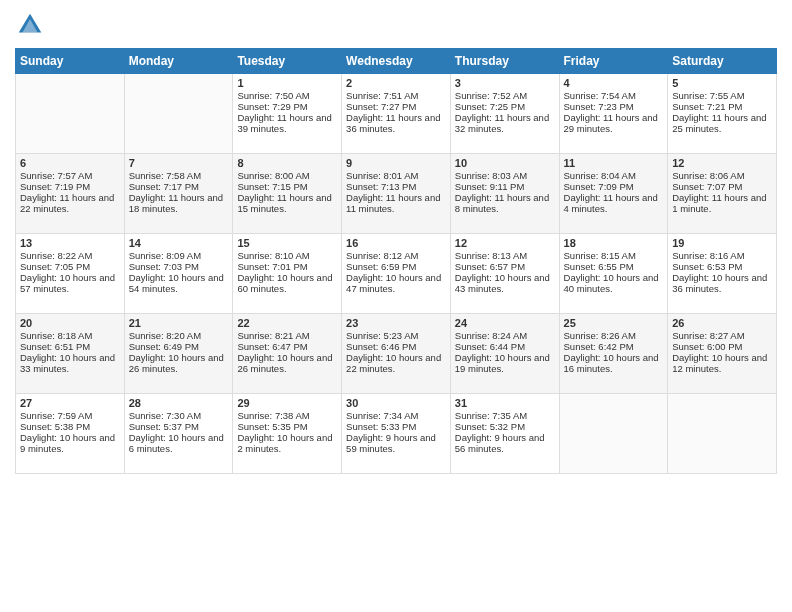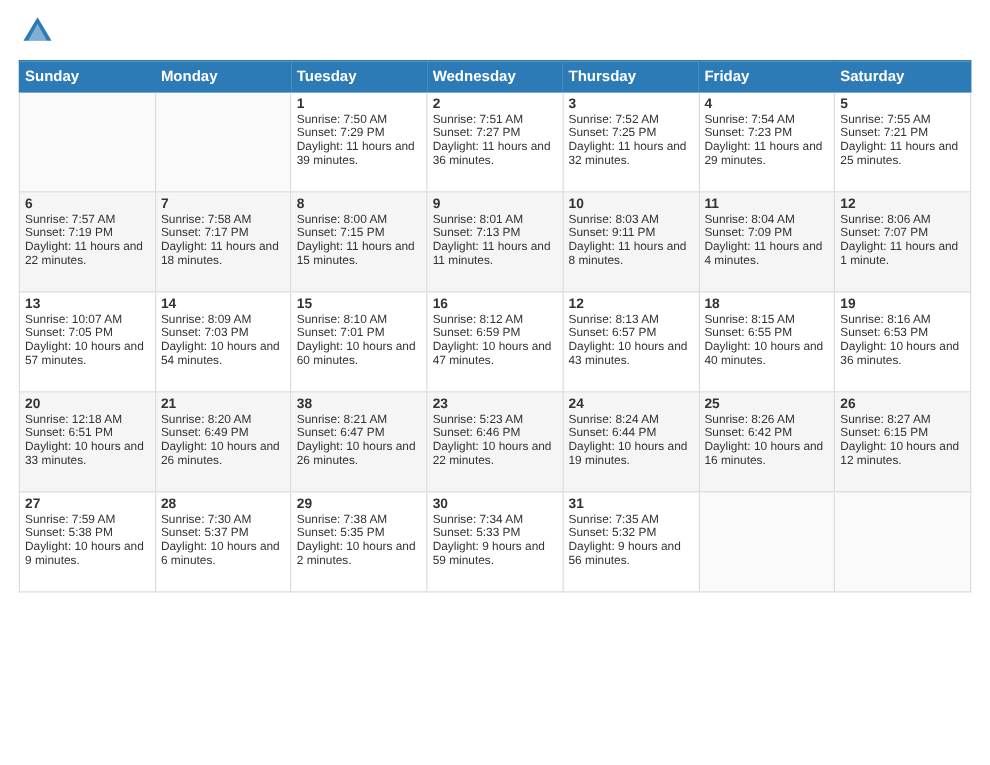--- a/index.html
+++ b/index.html
@@ -140,36 +140,36 @@
         <tr>
           <td><span class="day-num">6</span><span>Sunrise: 7:57 AM</span><br><span>Sunset: 7:19 PM</span><br><span>Daylight: 11 hours and 22 minutes.</span></td>
           <td><span class="day-num">7</span><span>Sunrise: 7:58 AM</span><br><span>Sunset: 7:17 PM</span><br><span>Daylight: 11 hours and 18 minutes.</span></td>
           <td><span class="day-num">8</span><span>Sunrise: 8:00 AM</span><br><span>Sunset: 7:15 PM</span><br><span>Daylight: 11 hours and 15 minutes.</span></td>
           <td><span class="day-num">9</span><span>Sunrise: 8:01 AM</span><br><span>Sunset: 7:13 PM</span><br><span>Daylight: 11 hours and 11 minutes.</span></td>
           <td><span class="day-num">10</span><span>Sunrise: 8:03 AM</span><br><span>Sunset: 9:11 PM</span><br><span>Daylight: 11 hours and 8 minutes.</span></td>
           <td><span class="day-num">11</span><span>Sunrise: 8:04 AM</span><br><span>Sunset: 7:09 PM</span><br><span>Daylight: 11 hours and 4 minutes.</span></td>
           <td><span class="day-num">12</span><span>Sunrise: 8:06 AM</span><br><span>Sunset: 7:07 PM</span><br><span>Daylight: 11 hours and 1 minute.</span></td>
         </tr>
         <tr>
-          <td><span class="day-num">13</span><span>Sunrise: 10:07 AM</span><br><span>Sunset: 7:05 PM</span><br><span>Daylight: 10 hours and 57 minutes.</span></td>
+          <td><span class="day-num">13</span><span>Sunrise: 8:22 AM</span><br><span>Sunset: 7:05 PM</span><br><span>Daylight: 10 hours and 57 minutes.</span></td>
           <td><span class="day-num">14</span><span>Sunrise: 8:09 AM</span><br><span>Sunset: 7:03 PM</span><br><span>Daylight: 10 hours and 54 minutes.</span></td>
           <td><span class="day-num">15</span><span>Sunrise: 8:10 AM</span><br><span>Sunset: 7:01 PM</span><br><span>Daylight: 10 hours and 60 minutes.</span></td>
           <td><span class="day-num">16</span><span>Sunrise: 8:12 AM</span><br><span>Sunset: 6:59 PM</span><br><span>Daylight: 10 hours and 47 minutes.</span></td>
           <td><span class="day-num">12</span><span>Sunrise: 8:13 AM</span><br><span>Sunset: 6:57 PM</span><br><span>Daylight: 10 hours and 43 minutes.</span></td>
           <td><span class="day-num">18</span><span>Sunrise: 8:15 AM</span><br><span>Sunset: 6:55 PM</span><br><span>Daylight: 10 hours and 40 minutes.</span></td>
           <td><span class="day-num">19</span><span>Sunrise: 8:16 AM</span><br><span>Sunset: 6:53 PM</span><br><span>Daylight: 10 hours and 36 minutes.</span></td>
         </tr>
         <tr>
-          <td><span class="day-num">20</span><span>Sunrise: 12:18 AM</span><br><span>Sunset: 6:51 PM</span><br><span>Daylight: 10 hours and 33 minutes.</span></td>
+          <td><span class="day-num">20</span><span>Sunrise: 8:18 AM</span><br><span>Sunset: 6:51 PM</span><br><span>Daylight: 10 hours and 33 minutes.</span></td>
           <td><span class="day-num">21</span><span>Sunrise: 8:20 AM</span><br><span>Sunset: 6:49 PM</span><br><span>Daylight: 10 hours and 26 minutes.</span></td>
-          <td><span class="day-num">38</span><span>Sunrise: 8:21 AM</span><br><span>Sunset: 6:47 PM</span><br><span>Daylight: 10 hours and 26 minutes.</span></td>
+          <td><span class="day-num">22</span><span>Sunrise: 8:21 AM</span><br><span>Sunset: 6:47 PM</span><br><span>Daylight: 10 hours and 26 minutes.</span></td>
           <td><span class="day-num">23</span><span>Sunrise: 5:23 AM</span><br><span>Sunset: 6:46 PM</span><br><span>Daylight: 10 hours and 22 minutes.</span></td>
           <td><span class="day-num">24</span><span>Sunrise: 8:24 AM</span><br><span>Sunset: 6:44 PM</span><br><span>Daylight: 10 hours and 19 minutes.</span></td>
           <td><span class="day-num">25</span><span>Sunrise: 8:26 AM</span><br><span>Sunset: 6:42 PM</span><br><span>Daylight: 10 hours and 16 minutes.</span></td>
-          <td><span class="day-num">26</span><span>Sunrise: 8:27 AM</span><br><span>Sunset: 6:15 PM</span><br><span>Daylight: 10 hours and 12 minutes.</span></td>
+          <td><span class="day-num">26</span><span>Sunrise: 8:27 AM</span><br><span>Sunset: 6:00 PM</span><br><span>Daylight: 10 hours and 12 minutes.</span></td>
         </tr>
         <tr>
           <td><span class="day-num">27</span><span>Sunrise: 7:59 AM</span><br><span>Sunset: 5:38 PM</span><br><span>Daylight: 10 hours and 9 minutes.</span></td>
           <td><span class="day-num">28</span><span>Sunrise: 7:30 AM</span><br><span>Sunset: 5:37 PM</span><br><span>Daylight: 10 hours and 6 minutes.</span></td>
           <td><span class="day-num">29</span><span>Sunrise: 7:38 AM</span><br><span>Sunset: 5:35 PM</span><br><span>Daylight: 10 hours and 2 minutes.</span></td>
           <td><span class="day-num">30</span><span>Sunrise: 7:34 AM</span><br><span>Sunset: 5:33 PM</span><br><span>Daylight: 9 hours and 59 minutes.</span></td>
           <td><span class="day-num">31</span><span>Sunrise: 7:35 AM</span><br><span>Sunset: 5:32 PM</span><br><span>Daylight: 9 hours and 56 minutes.</span></td>
           <td class="empty"></td>
           <td class="empty"></td>
         </tr>

